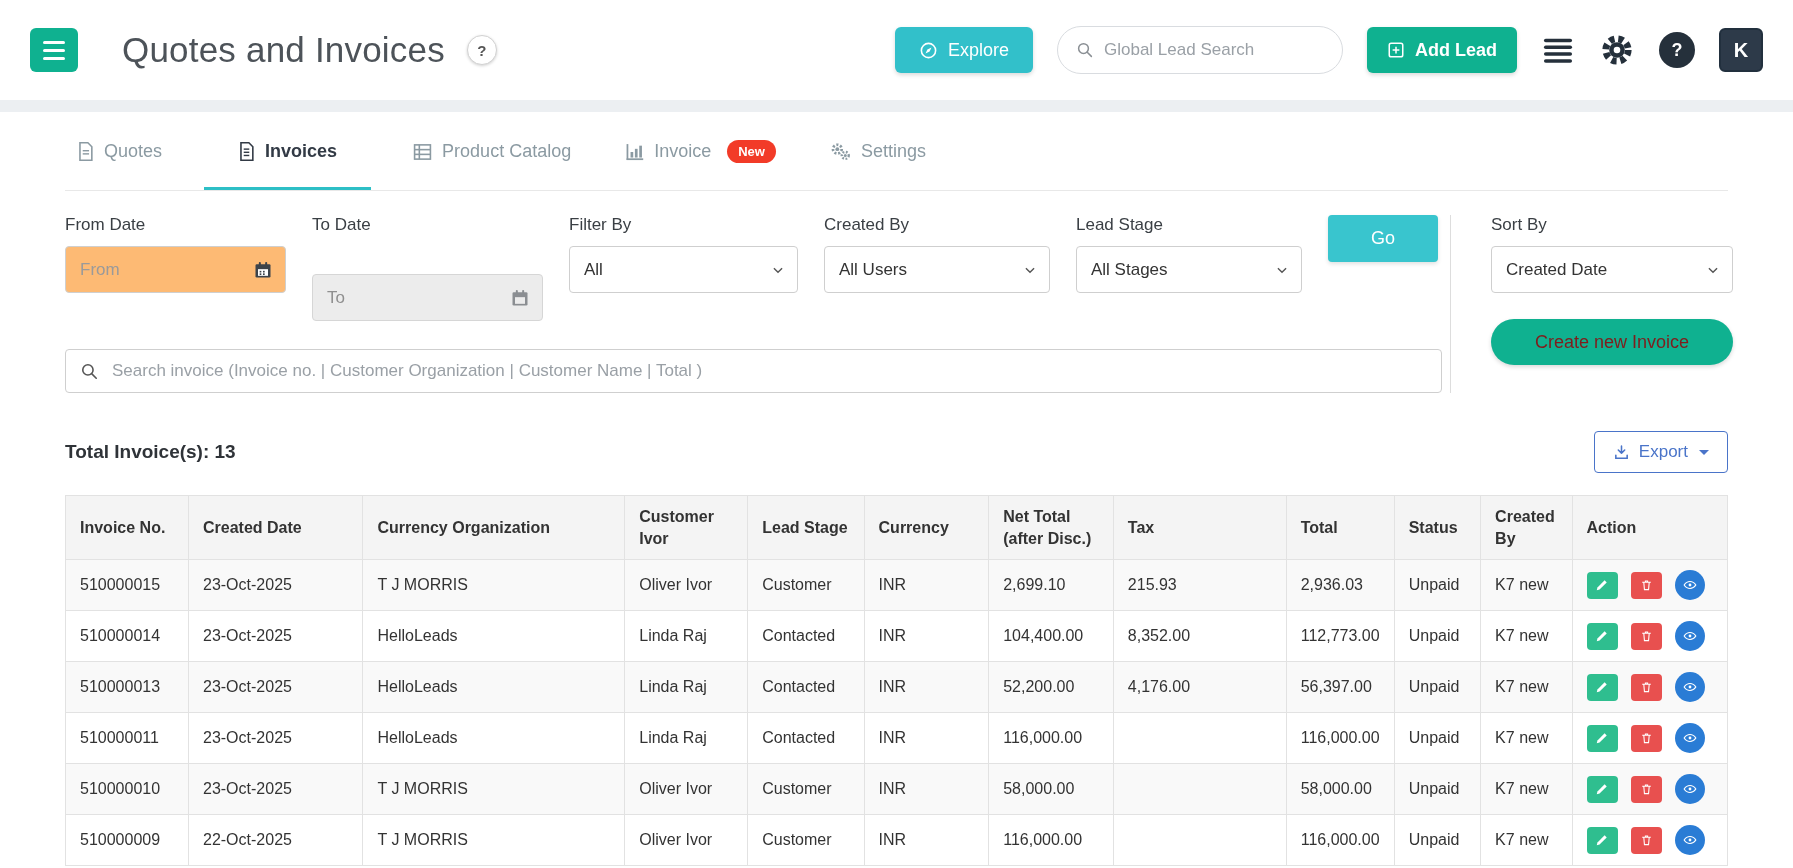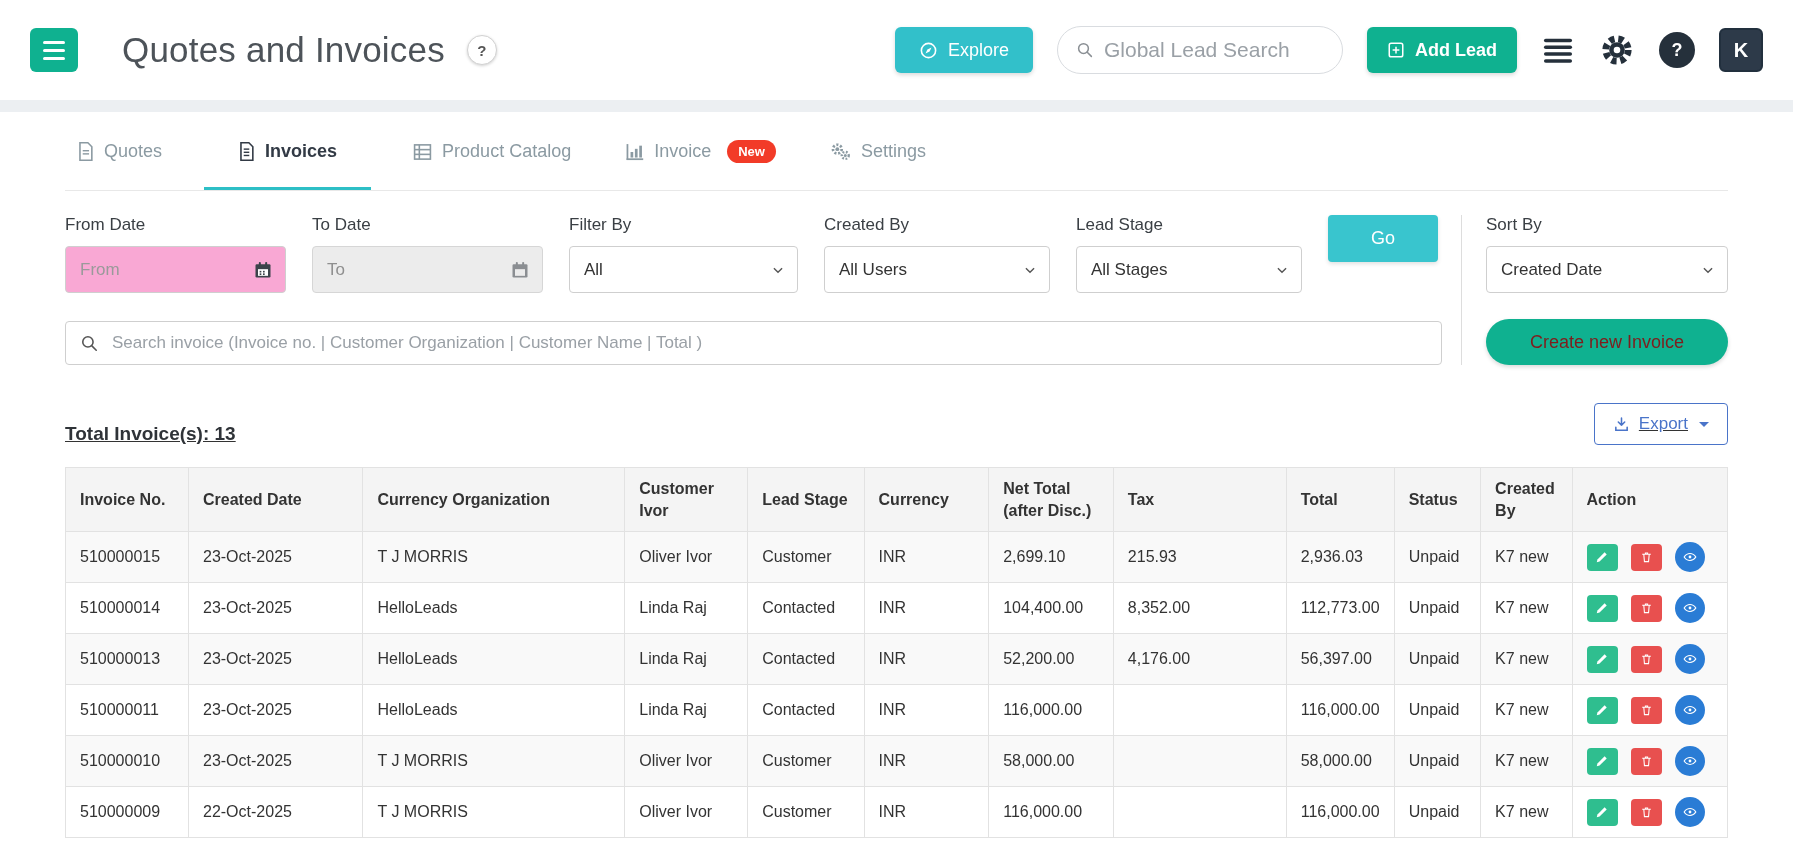--- a/index.html
+++ b/index.html
@@ -14,21 +14,21 @@
   .page-title { font-size:35px; font-weight:400; color:#4d5359; margin-left:44px; letter-spacing:.2px; }
   .help-circle { width:30px; height:30px; border-radius:50%; background:#fff; border:1px solid #d2d2d2;
     box-shadow:0 1px 3px rgba(0,0,0,.18); color:#555; font-size:15px; font-weight:700;
     display:flex; align-items:center; justify-content:center; margin-left:22px; cursor:pointer; }
   .topbar-right { margin-left:auto; display:flex; align-items:center; gap:24px; }
   .btn { border:none; cursor:pointer; font-family:inherit; }
   .explore-btn { background:#32c0ca; color:#fff; height:46px; padding:0 24px; border-radius:6px;
     font-size:18px; display:flex; align-items:center; gap:10px; box-shadow:0 2px 4px rgba(0,0,0,.15); }
   .global-search { width:286px; height:48px; border:1px solid #d9dce0; border-radius:26px; background:#fff;
     display:flex; align-items:center; gap:10px; padding:0 18px; }
-  .global-search input { border:none; outline:none; width:100%; font-size:21px; font-family:inherit; color:#4d7c0f; background:transparent; }
+  .global-search input { border:none; outline:none; width:100%; font-size:17px; font-family:inherit; color:#4d7c0f; background:transparent; }
   .global-search input::placeholder { color:#9aa0a6; }
   .add-lead-btn { background:#0fb190; color:#fff; height:46px; padding:0 20px; border-radius:6px;
     font-size:18px; font-weight:600; display:flex; align-items:center; gap:10px; box-shadow:0 2px 4px rgba(0,0,0,.15); }
   .icon-plain { background:transparent; display:flex; align-items:center; justify-content:center; }
   .dark-circle { width:36px; height:36px; border-radius:50%; background:#25303b; color:#fff;
     font-size:18px; font-weight:700; display:flex; align-items:center; justify-content:center; cursor:pointer; border:none; }
   .avatar { width:44px; height:44px; border-radius:6px; background:#2d3a49; color:#fff; font-size:20px; font-weight:700;
     display:flex; align-items:center; justify-content:center; cursor:pointer; border:2px solid #22303e; }
 
   
@@ -41,46 +41,46 @@
   .tab svg { flex:none; }
   .tab.active { color:#323a45; font-weight:700; border-bottom-color:#2dbfc6; padding-left:34px; padding-right:34px; }
   .badge-new { background:#f23b28; color:#fff; font-size:13px; font-weight:700; padding:4px 11px; border-radius:12px; margin-left:6px; }
 
   
   .controls { display:flex; margin-top:24px; }
   .controls-left { flex:1; }
   .filter-row { display:flex; gap:26px; }
   .filter-field { display:flex; flex-direction:column; }
   .filter-field label { font-size:17px; color:#3a3f44; margin-bottom:11px; }
-  .date-box { height:47px; border:1px solid #cfcfcf; border-radius:4px; background:#f9a8d4;
+  .date-box { height:47px; border:1px solid #cfcfcf; border-radius:4px; background:#fdba74;
     display:flex; align-items:center; padding:0 12px 0 14px; }
   .date-box input { border:none; outline:none; background:transparent; font-size:17px; font-family:inherit; width:100%; color:#333; }
   .date-box input::placeholder { color:#9a9a9a; }
   .date-box.disabled { background:#ececec; border-color:#d6d6d6; }
   .date-box.disabled input::placeholder { color:#8f8f8f; }
-  .w-from { width:221px; } .w-to { width:231px; } .w-filterby { width:229px; }
+  .w-from { width:221px; } .w-to { width:231px;gap:28px; } .w-filterby { width:229px; }
   .w-createdby { width:226px; } .w-leadstage { width:226px; } .w-sortby { width:242px; }
   .select-box { position:relative; height:47px; border:1px solid #cfcfcf; border-radius:4px; background:#fff;
     display:flex; align-items:center; padding:0 38px 0 14px; font-size:17px; color:#333; cursor:pointer; }
   .select-box .chev { position:absolute; right:12px; top:50%; transform:translateY(-50%); display:flex; }
   .go-btn { background:#39c5ce; color:#fff; height:47px; width:110px; border-radius:4px; font-size:18px;
     box-shadow:0 2px 4px rgba(0,0,0,.12); }
-  .controls-right { border-left:1px solid #ddd; margin-left:8px; padding-left:24px; display:flex; flex-direction:column;justify-content:space-between; }
+  .controls-right { border-left:1px solid #ddd; margin-left:8px; padding-left:40px; display:flex; flex-direction:column; }
   .create-invoice-btn { background:#0fb190; color:#7f1d1d; height:46px; border-radius:23px; font-size:18px;
     margin-top:26px; width:242px; box-shadow:0 2px 4px rgba(0,0,0,.15); }
 
   .search-row { margin-top:28px; }
   .invoice-search { height:44px; border:1px solid #cfcfcf; border-radius:4px; background:#fff;
     display:flex; align-items:center; width:1377px; }
   .invoice-search .mag { width:46px; display:flex; align-items:center; justify-content:center; }
   .invoice-search input { border:none; outline:none; flex:1; font-size:17px; font-family:inherit; color:#333; }
   .invoice-search input::placeholder { color:#9aa0a6; }
 
   
-  .summary-row { display:flex; align-items:flex-end; margin-top:38px;text-decoration:underline; }
+  .summary-row { display:flex; align-items:center; margin-top:38px; }
   .total-label { font-size:19px; font-weight:700; color:#2f3338; }
   .export-btn { margin-left:auto; background:#fff; border:1.5px solid #4a74c9; color:#4a74c9; height:42px;
     padding:0 18px; border-radius:4px; font-size:17px; display:flex; align-items:center; gap:9px; cursor:pointer; }
   .caret-down { width:0; height:0; border-left:5px solid transparent; border-right:5px solid transparent;
     border-top:5px solid #4a74c9; margin-left:2px; }
 
   
   .invoice-table { width:100%; border-collapse:collapse; margin-top:22px; table-layout:fixed; }
   .invoice-table th, .invoice-table td { border:1px solid #e2e2e2; padding:10px 14px; font-size:16px;
     text-align:left; vertical-align:middle; color:#333; overflow:hidden; }

